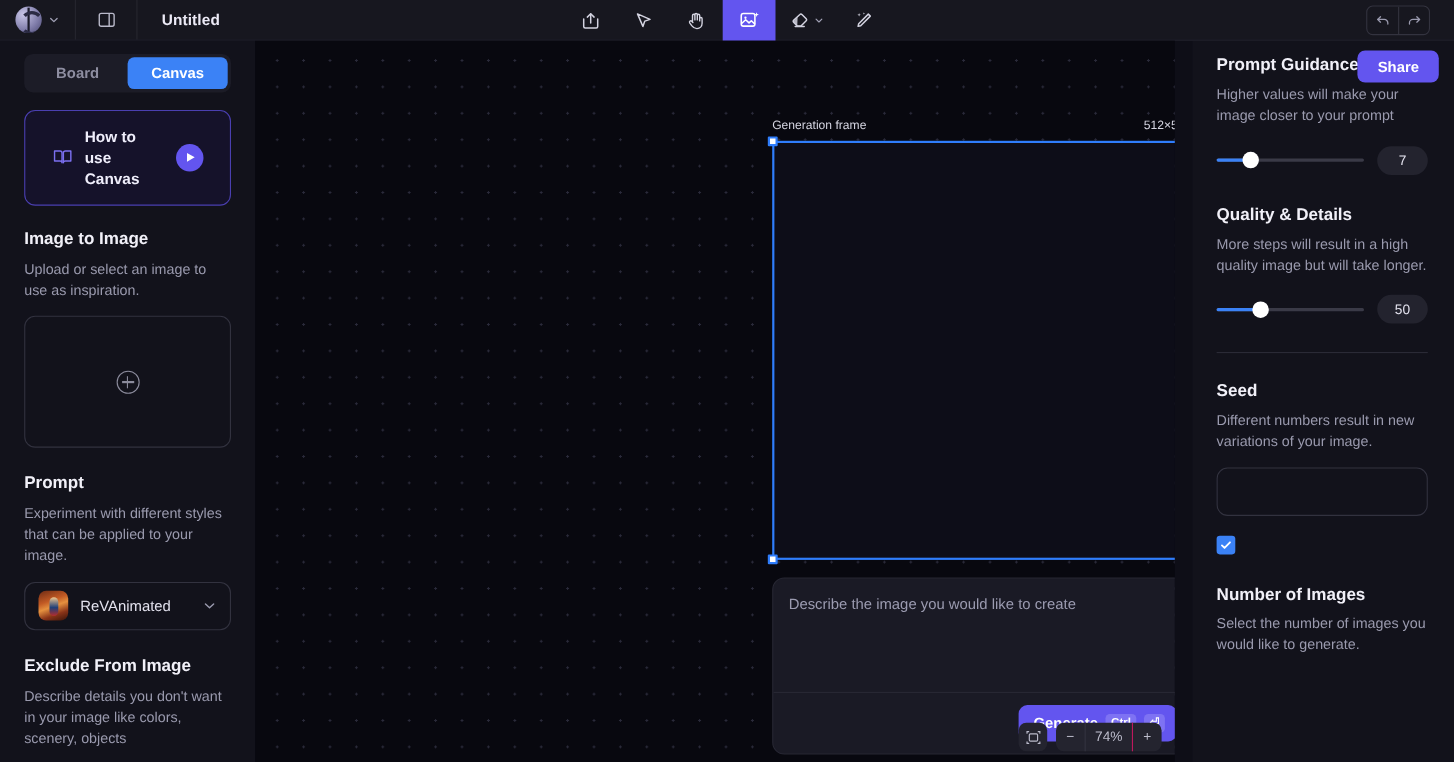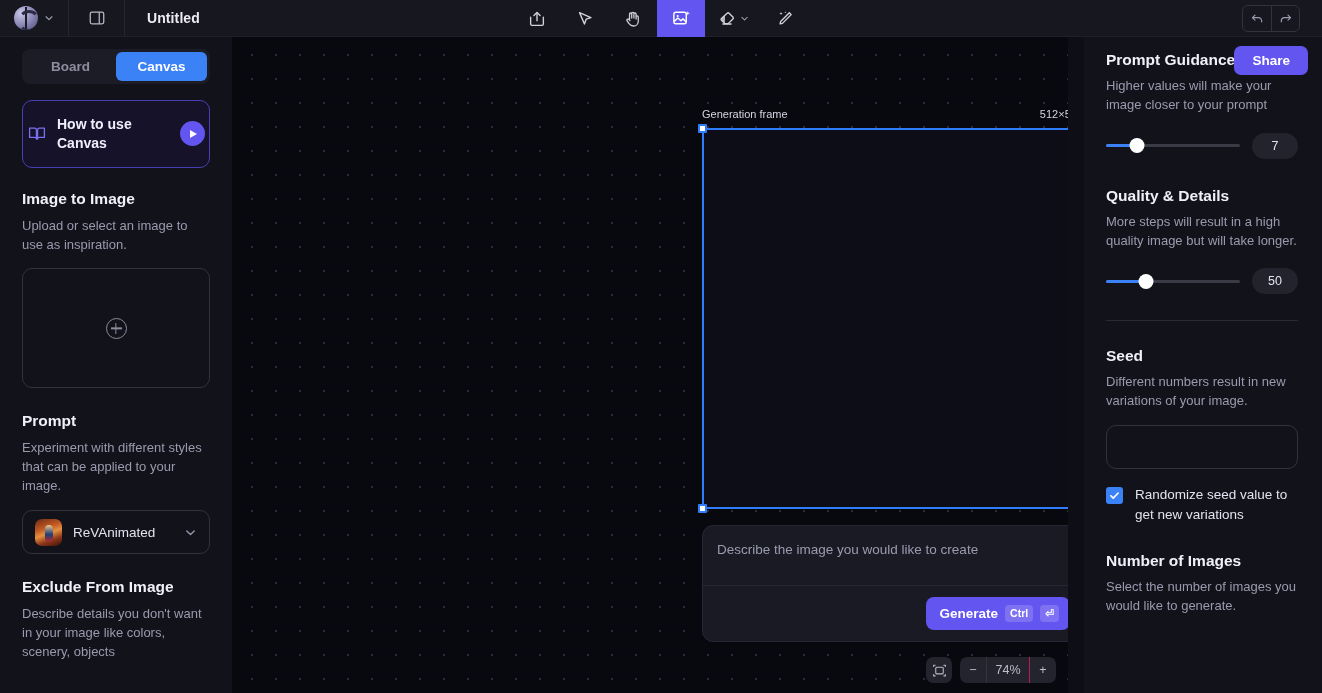--- a/index.html
+++ b/index.html
@@ -116,21 +116,21 @@
     display:flex; background:#1c1c27; border-radius:8px; padding:3px; margin-bottom: 16px;
   }
   .seg-item {
     flex:1; text-align:center; font-size:13.5px; font-weight:700;
     padding: 7px 0; border-radius:6px; color:#8d8da0; cursor:pointer;
   }
   .seg-item.active { background:#3b82f6; color:#fff; }
 
   .howto {
     border:1px solid #4a3fb0; border-radius:10px; background:#15122a;
-    padding: 14px 4px; display:flex; align-items:center; gap:10px;
+    padding: 14px 24px; display:flex; align-items:center; gap:10px;
     margin-bottom: 22px; cursor:pointer;justify-content:flex-end;
   }
   .howto-text { font-size:14px; font-weight:700; color:#efeefb; line-height:1.35; flex:1; }
   .play-btn {
     width:25px; height:25px; border-radius:50%; background:#6355ef;
     display:flex; align-items:center; justify-content:center; flex-shrink:0;
   }
   .play-btn .tri {
     width:0;height:0;border-left:7px solid #fff;border-top:4.5px solid transparent;border-bottom:4.5px solid transparent;
     margin-left:2px;
@@ -188,21 +188,21 @@
     border:2px solid #2f7dfb; background:#0d0d18;
   }
   .handle {
     position:absolute; width:9px;height:9px; background:#fff; border:2px solid #2f7dfb;
     border-radius:1px;
   }
   .h-tl{left:-6px;top:-6px;} .h-tr{right:-6px;top:-6px;}
   .h-bl{left:-6px;bottom:-6px;} .h-br{right:-6px;bottom:-6px;}
 
   .prompt-panel {
-    position:absolute; left:470px; top:488px; width:381px; height:117px;
+    position:absolute; left:470px; top:488px; width:381px; height:161px;
     background:#1a1a25; border:1px solid #272733; border-radius:11px;
     display:flex; flex-direction:column; overflow:hidden;
   }
   .prompt-input {
     flex:1; padding: 16px 14px; font-size:13.5px; color:#9b9bb0;
     font-family:"Liberation Sans", sans-serif;
   }
   .prompt-foot {
     height:56px; border-top:1px solid #272733; display:flex; align-items:center;
     justify-content:flex-end; padding-right: 12px;
@@ -475,21 +475,20 @@
 
       <div class="r-title">Seed</div>
       <div class="r-desc">Different numbers result in new variations of your image.</div>
       <input class="seed-input" value="" placeholder="" style="">
       <div class="check-row">
         <div class="cbox">
           <svg width="11" height="11" viewBox="0 0 12 12">
               <path d="M2 6.3l2.6 2.6L10 3.3" fill="none" stroke="#fff" stroke-width="1.8" stroke-linecap="round" stroke-linejoin="round"></path>
             </svg>
         </div>
-        <div class="check-lbl">Randomize seed value to get new variations</div>
       </div>
 
       <div class="r-title mt30">Number of Images</div>
       <div class="r-desc">Select the number of images you would like to generate.</div>
     </div>
 
   </div>
 </div>
 
 </body></html>

